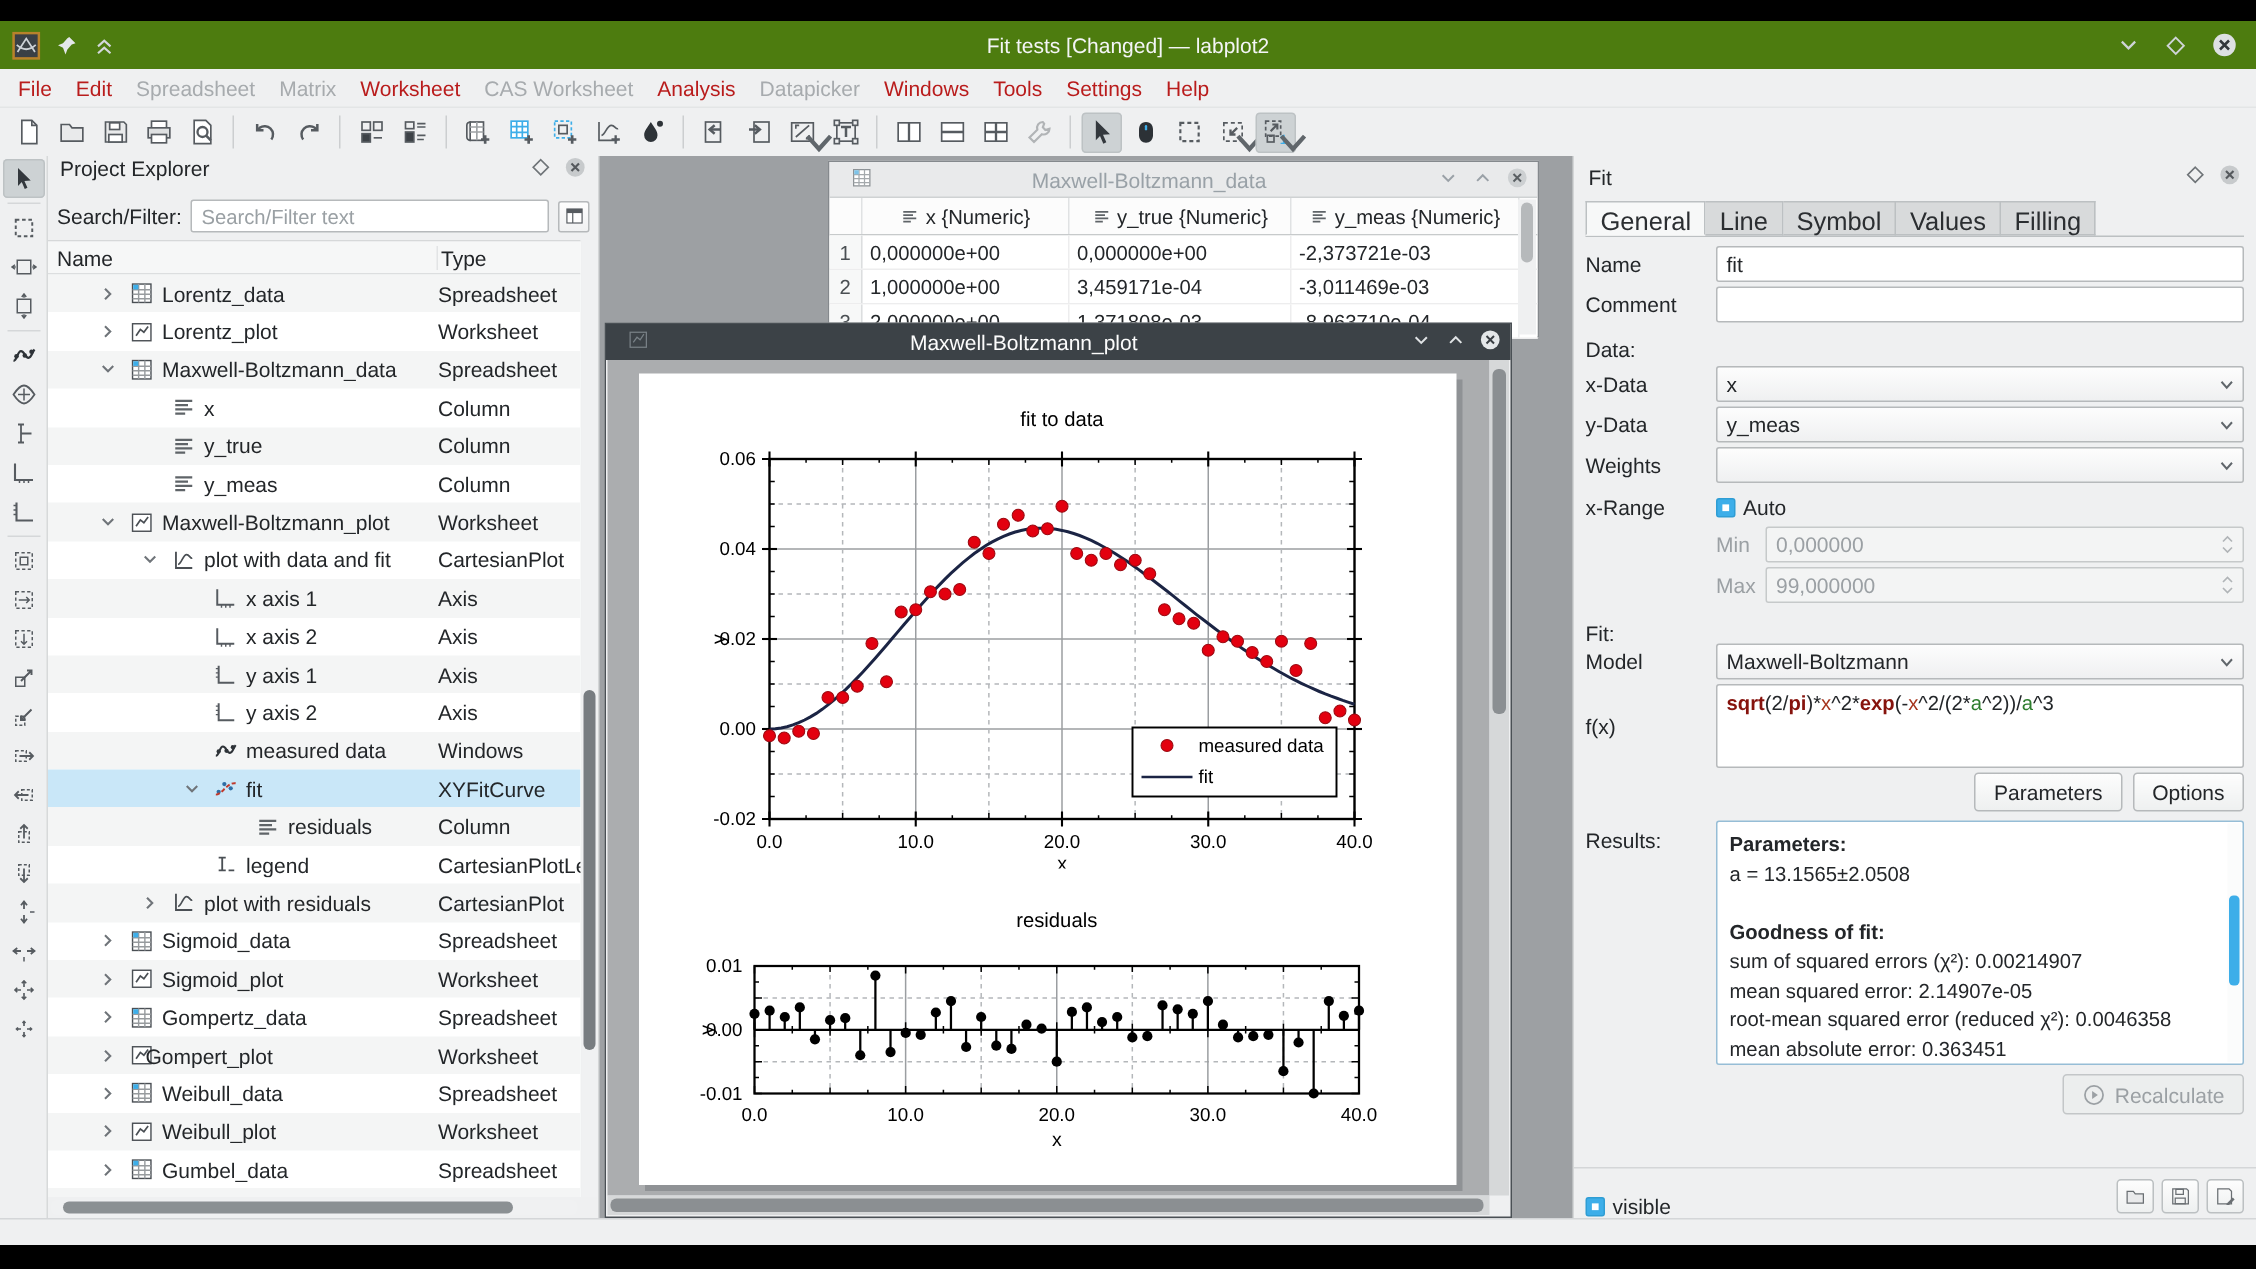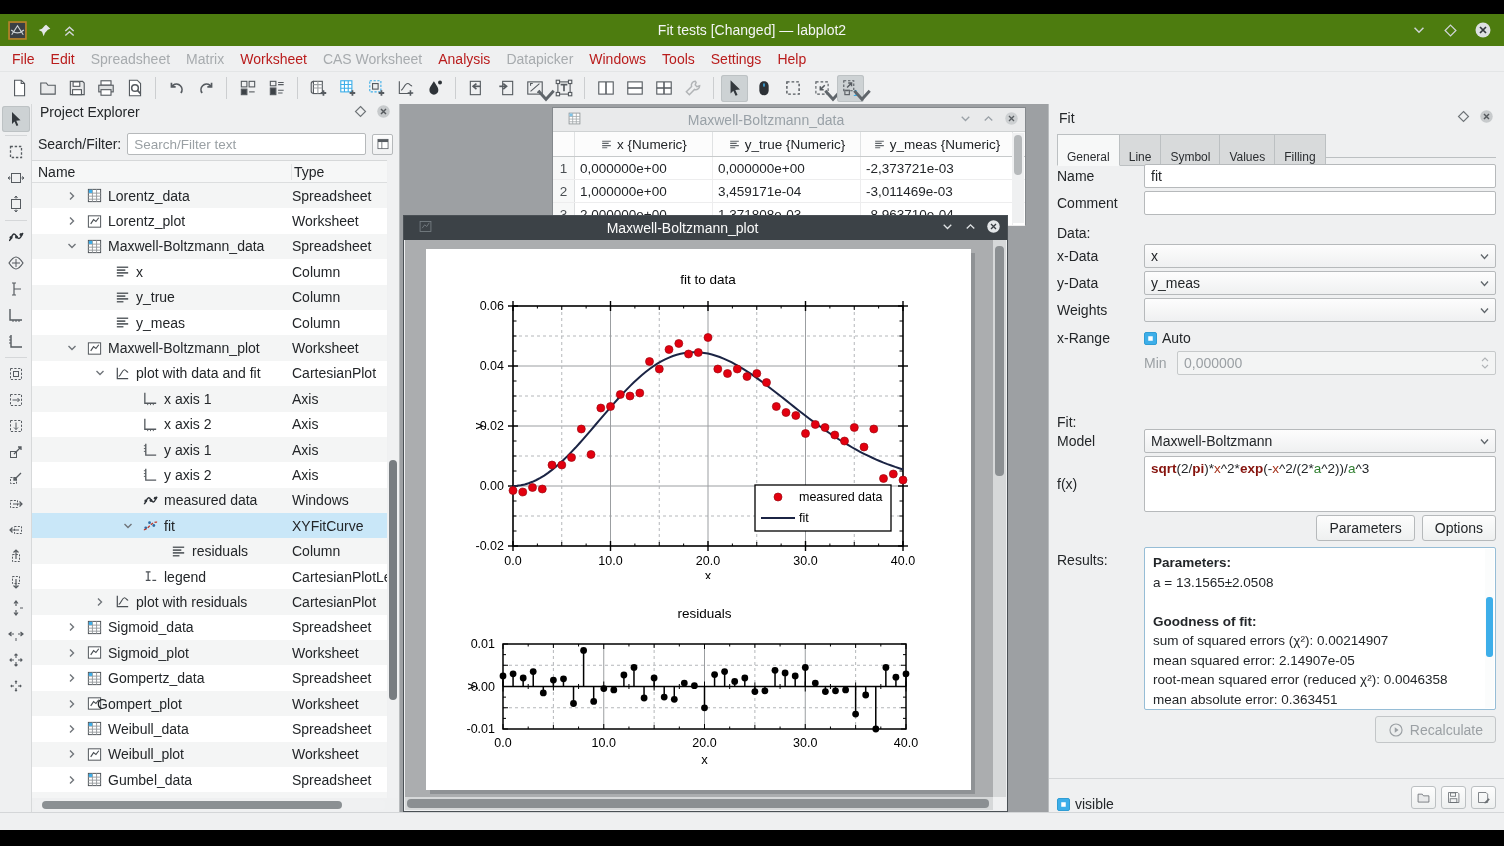--- a/index.html
+++ b/index.html
@@ -83,21 +83,21 @@
 .pw-vscroll .thumb{position:absolute;left:2px;width:9px;top:6px;height:230px;background:#8b8f92;border-radius:4px}
 .pw-hscroll{position:absolute;left:1px;bottom:1px;height:13px;right:14px;background:#d6d8d9}
 .pw-hscroll .thumb{position:absolute;top:2px;height:9px;left:2px;right:4px;background:#8b8f92;border-radius:4px}
 svg text{font-family:"Liberation Sans","DejaVu Sans",sans-serif}
 
 .dock-right{position:absolute;left:1048px;top:0;width:456px;height:708px;background:#eff0f1;border-left:1px solid #b9bcbe;font-size:14px}
 .fp-head{height:28px;display:flex;align-items:center;padding:0 10px}
 .fp-head .sp{flex:1}
 .fp-head svg{width:15px;height:15px;margin-left:8px}
 .fp-tabs{position:absolute;left:8px;top:30px;right:8px;height:24px;display:flex;border-bottom:1px solid #bcc0c2}
-.fp-tab{padding:15px 9px;font-size:12px;background:#d8dadb;border:1px solid #bcc0c2;border-left:none;color:#2b2e31}
+.fp-tab{padding:3px 9px;font-size:17px;background:#d8dadb;border:1px solid #bcc0c2;border-left:none;color:#2b2e31}
 .fp-tab:first-child{border-left:1px solid #bcc0c2}
 .fp-tab.on{background:#f7f8f8;border-bottom:1px solid #f7f8f8}
 .frow{position:absolute;left:8px;right:8px;height:24px;display:flex;align-items:center}
 .flabel{width:87px;font-size:14px}
 .fsect{font-weight:normal;font-size:14px}
 .finput{flex:1;height:24px;background:#fff;border:1px solid #b6b9bb;border-radius:2px;padding:0 6px;font-size:14px;display:flex;align-items:center}
 .fcombo{flex:1;height:24px;background:linear-gradient(#fdfdfd,#eff0f1);border:1px solid #b6b9bb;border-radius:2px;padding:0 6px;font-size:14px;display:flex;align-items:center}
 .fcombo .cv{flex:1}
 .fspin{flex:1;height:24px;background:#f3f4f4;border:1px solid #c6c9ca;border-radius:2px;padding:0 6px;font-size:14px;display:flex;align-items:center;color:#9ba0a4}
 .glabel{color:#9ba0a4}
@@ -1289,20 +1289,30 @@
       <div class="frow" style="top:247px">
         <span class="flabel"></span>
           <span class="glabel" style="width:33px">Min</span>
         <div class="fspin">
             <span style="flex:1">0,000000</span>
             <svg width="8" height="14" viewBox="0 0 8 14">
               <path d="M1 5l3-3 3 3M1 9l3 3 3-3" fill="none" stroke="#b0b4b7" stroke-width="1.1"></path>
             </svg>
           </div>
       </div>
+      <div class="frow" style="top:274px">
+        <span class="flabel"></span>
+          <span class="glabel" style="width:33px">Max</span>
+        <div class="fspin">
+            <span style="flex:1">99,000000</span>
+            <svg width="8" height="14" viewBox="0 0 8 14">
+              <path d="M1 5l3-3 3 3M1 9l3 3 3-3" fill="none" stroke="#b0b4b7" stroke-width="1.1"></path>
+            </svg>
+          </div>
+      </div>
       <div class="frow" style="top:325px">
         <span class="flabel">Model</span>
         <div class="fcombo">
             <span class="cv">Maxwell-Boltzmann</span>
             <svg width="9" height="7" viewBox="0 0 9 7">
               <path d="M1 1.5l3.5 4L8 1.5" fill="none" stroke="#60666b" stroke-width="1.3"></path>
             </svg>
           </div>
       </div>
       <div class="frow" style="top:306px">

